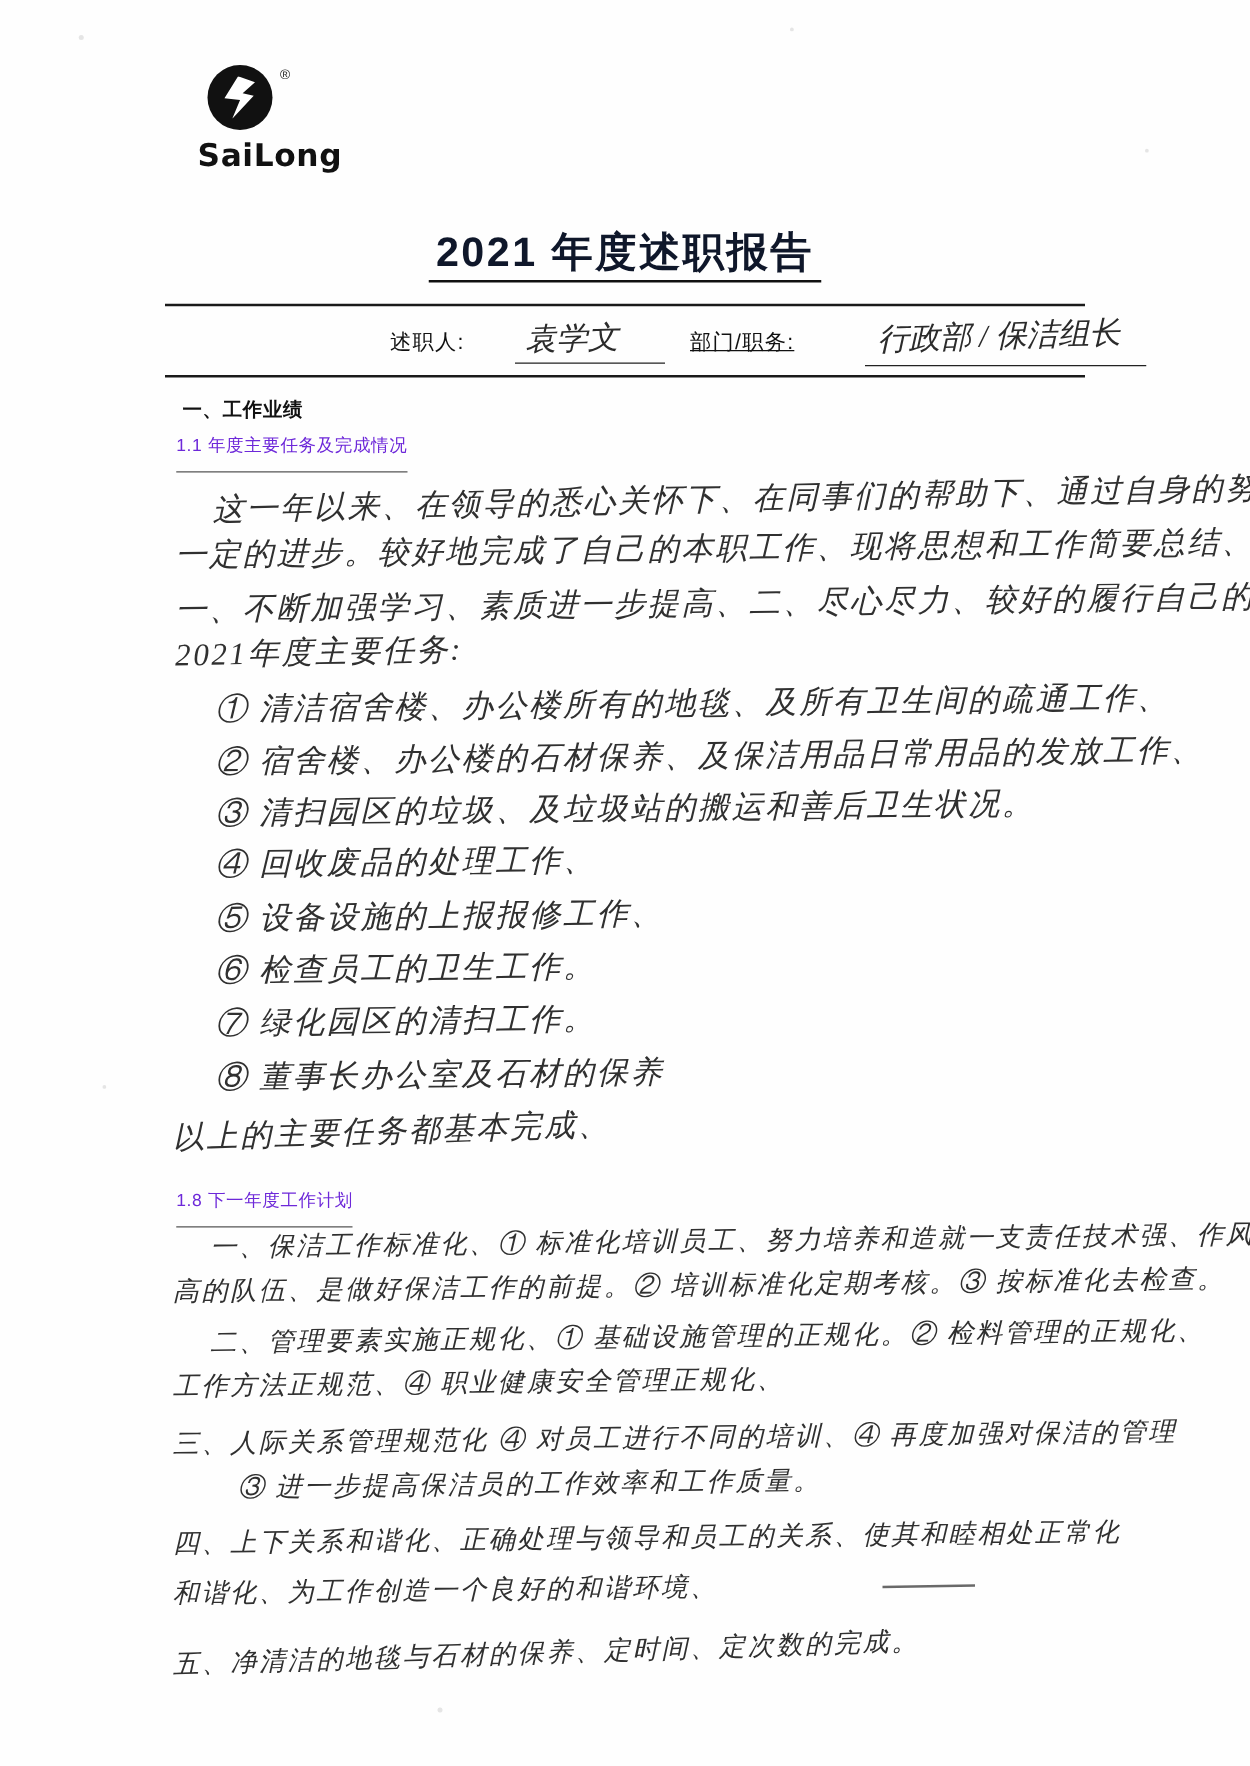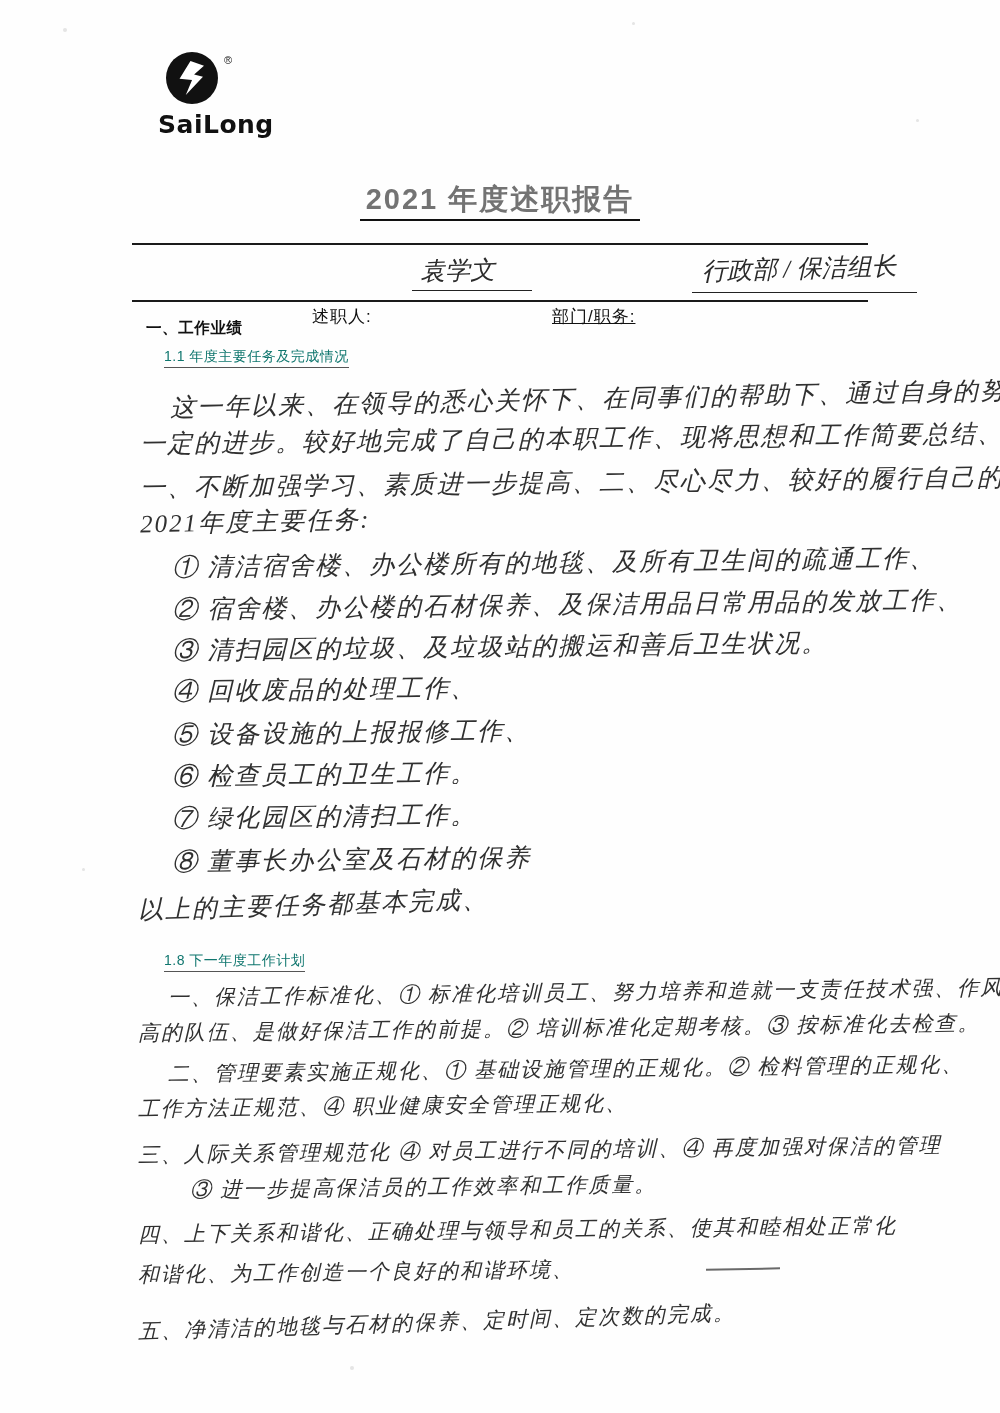--- a/index.html
+++ b/index.html
@@ -67,24 +67,24 @@
     font-family: "DejaVu Sans", sans-serif;
   }
 
   
   .doc-title {
     position: absolute;
     left: 0;
     right: 0;
     top: 180px;
     text-align: center;
-    font-size: 29px;
+    font-size: 33px;
     font-weight: bold;
     letter-spacing: 2px;
-    color: #737373;
+    color: #0f172a;
   }
   .doc-title span.u {
     border-bottom: 2px solid #111;
     padding: 0 6px 4px 6px;
   }
 
   
   .rule {
     position: absolute;
     left: 132px;
@@ -99,21 +99,20 @@
     left: 132px;
     top: 252px;
     width: 736px;
     height: 44px;
   }
   .meta-label {
     position: absolute;
     font-size: 17px;
     color: #111;
     letter-spacing: 1px;
-    margin-top: 43px;
   }
   .meta-label.l1 { left: 180px; top: 10px; }
   .meta-label.l2 { left: 420px; top: 10px; text-decoration: underline; }
   .hand-meta {
     position: absolute;
     font-family: "Liberation Serif", serif;
     font-style: italic;
     font-size: 25px;
     color: #2b2b2b;
     white-space: nowrap;
@@ -132,26 +131,26 @@
   .sec-h {
     position: absolute;
     left: 146px;
     font-size: 15.5px;
     font-weight: bold;
     color: #111;
     letter-spacing: .6px;
   }
   .sub-h {
     position: absolute;
-    left: 164px;
+    left: 141px;
     font-size: 14px;
-    color: #0f766e;
+    color: #6d28d9;
     letter-spacing: .5px;
     border-bottom: 1px solid #555;
-    padding-bottom: 1px;
+    padding-bottom: 11px;
   }
   #sec1 { top: 318px; }
   #sub11 { top: 348px; }
   #sub12 { top: 952px; }
 
   
   .hand {
     position: absolute;
     font-family: "Liberation Serif", serif;
     color: #303030;

